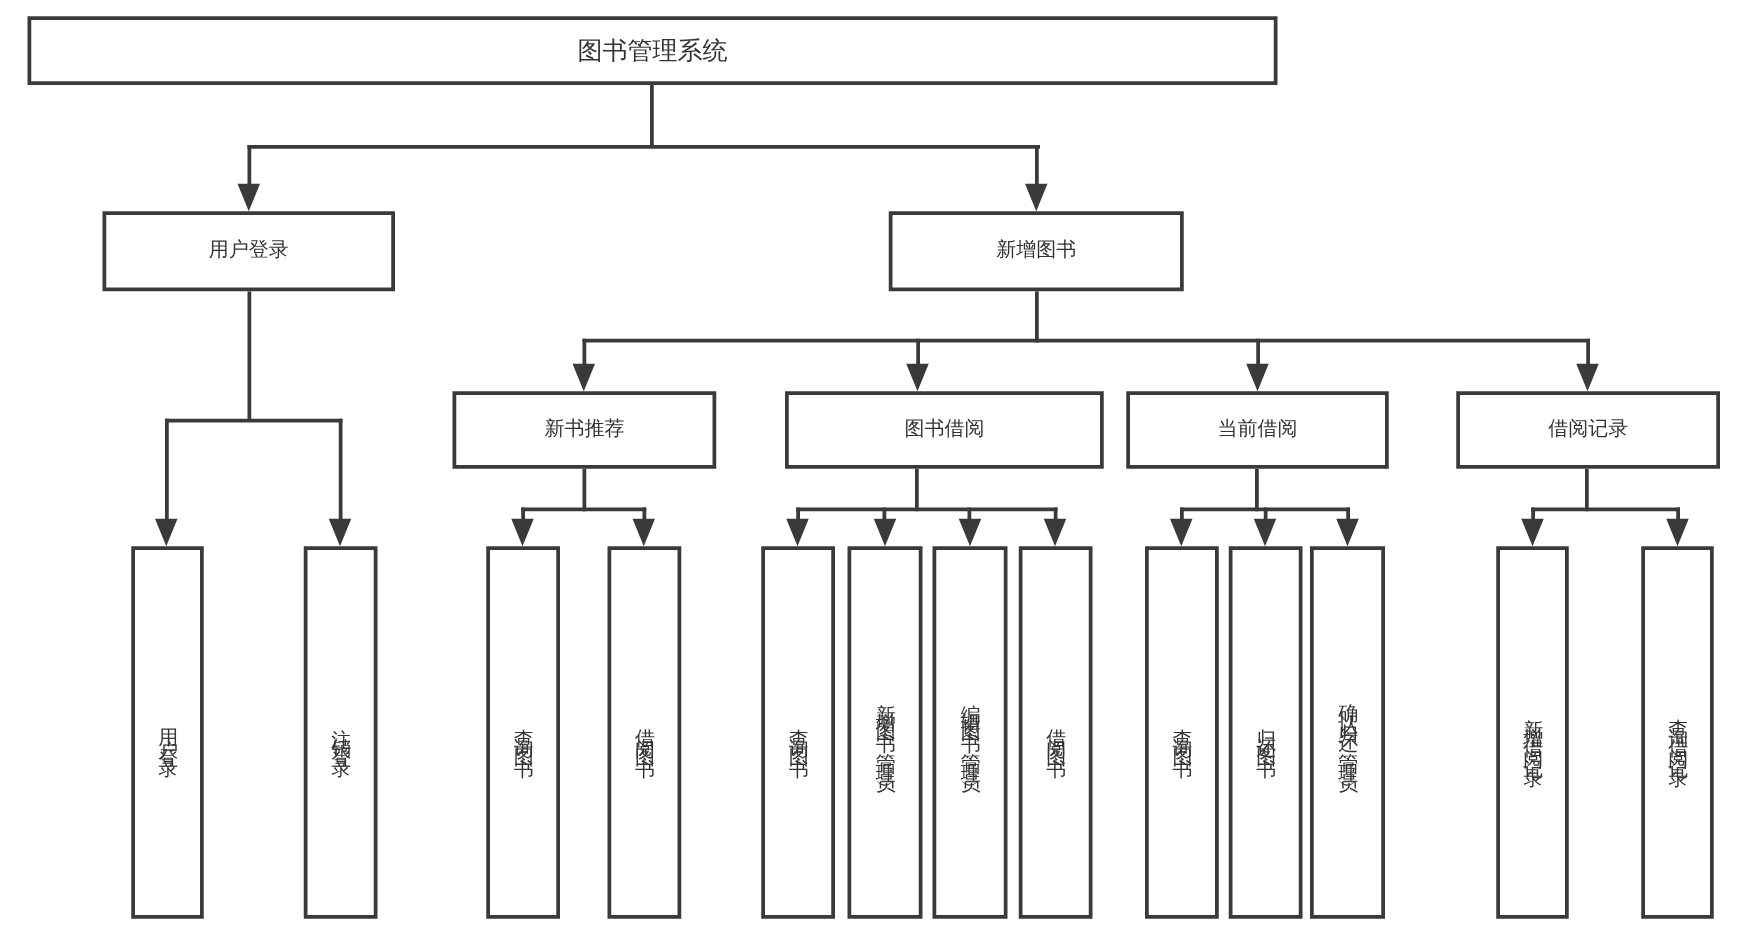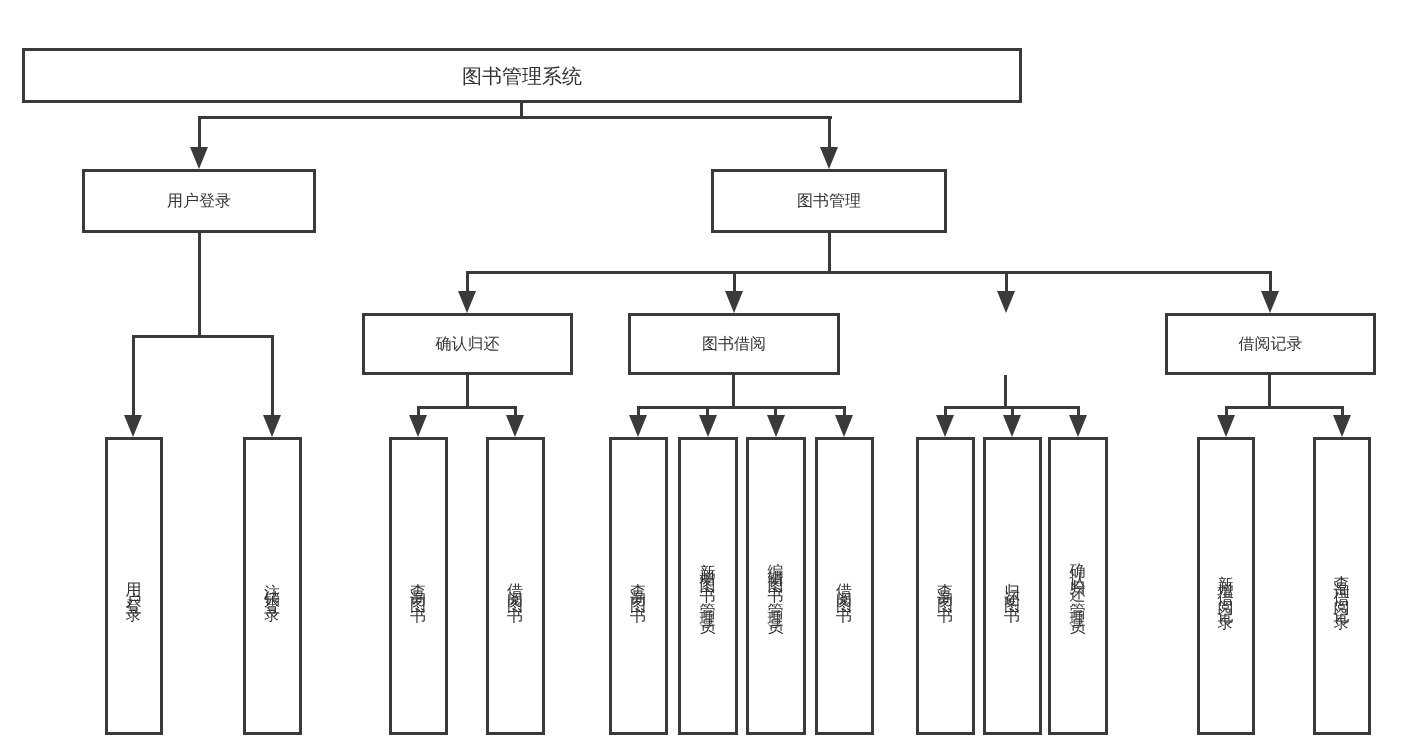--- a/index.html
+++ b/index.html
@@ -102,27 +102,28 @@
   <div class="ar" style="left:629px;top:415px;"></div>
   <div class="ar" style="left:699px;top:415px;"></div>
   <div class="ar" style="left:767px;top:415px;"></div>
   <div class="ar" style="left:835px;top:415px;"></div>
   <div class="ar" style="left:936px;top:415px;"></div>
   <div class="ar" style="left:1003px;top:415px;"></div>
   <div class="ar" style="left:1069px;top:415px;"></div>
   <div class="ar" style="left:1217px;top:415px;"></div>
   <div class="ar" style="left:1333px;top:415px;"></div>
 
-  <div class="node" style="left:22px;top:13px;width:1000px;height:55px;font-size:20px;margin-top:35px;">图书管理系统</div>
+  <div class="node" style="left:22px;top:13px;width:1000px;height:55px;font-size:20px;">图书管理系统</div>
 
   <div class="node" style="left:82px;top:169px;width:234px;height:64px;">用户登录</div>
-  <div class="node" style="left:711px;top:169px;width:236px;height:64px;">图书管理</div>
+  <div class="node" style="left:711px;top:169px;width:236px;height:64px;">新增图书</div>
 
-  <div class="node" style="left:362px;top:313px;width:211px;height:62px;">确认归还</div>
-  <div class="node" style="left:628px;top:313px;width:212px;height:62px;">图书借阅</div>
+  <div class="node" style="left:362px;top:313px;width:211px;height:62px;">新书推荐</div>
+  <div class="node" style="left:628px;top:313px;width:255px;height:62px;">图书借阅</div>
+  <div class="node" style="left:901px;top:313px;width:210px;height:62px;">当前借阅</div>
   <div class="node" style="left:1165px;top:313px;width:211px;height:62px;">借阅记录</div>
 
   <div class="node vnode" style="left:105px;top:437px;width:58px;height:298px;">用户登录</div>
   <div class="node vnode" style="left:243px;top:437px;width:59px;height:298px;">注销登录</div>
 
   <div class="node vnode" style="left:389px;top:437px;width:59px;height:298px;">查询图书</div>
   <div class="node vnode" style="left:486px;top:437px;width:59px;height:298px;">借阅图书</div>
 
   <div class="node vnode" style="left:609px;top:437px;width:59px;height:298px;">查询图书</div>
   <div class="node vnode" style="left:678px;top:437px;width:60px;height:298px;">新增图书（管理员）</div>

